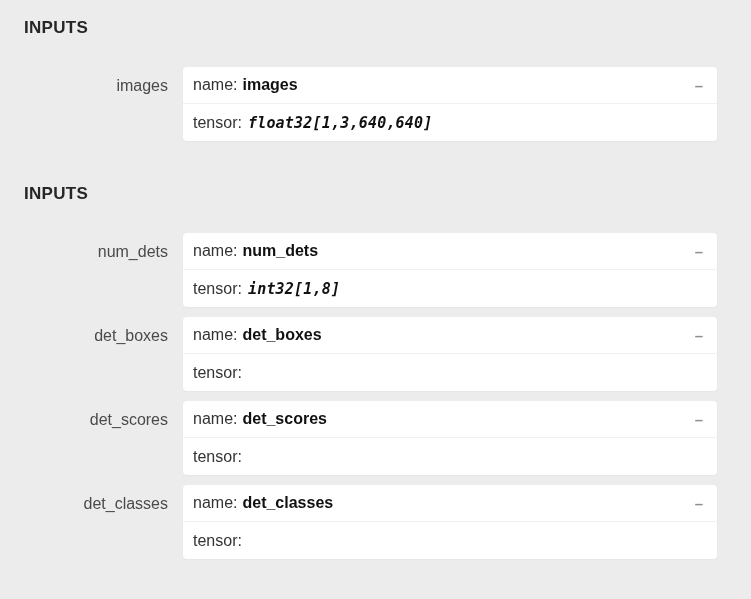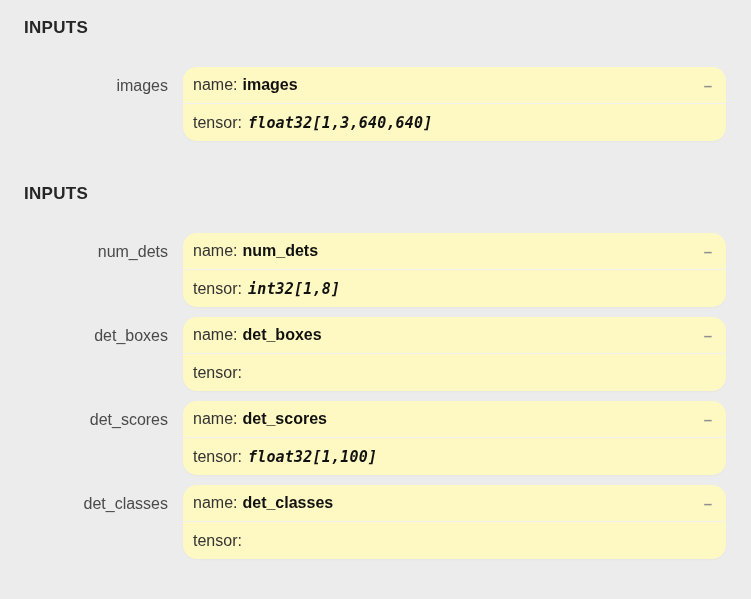--- a/index.html
+++ b/index.html
@@ -31,23 +31,23 @@
     font-size: 16px;
     color: #4a4a4a;
     line-height: 37px;
     height: 37px;
     flex: 0 0 183px;
     white-space: nowrap;
   }
 
   .card {
     flex: 1;
-    margin-right: 25px;
-    background: #fef9c3;
-    border-radius: 14px;
+    margin-right: 34px;
+    background: #ffffff;
+    border-radius: 4px;
     overflow: hidden;
     box-shadow: 0 1px 2px rgba(0,0,0,0.03);
   }
   .row {
     height: 37px;
     display: flex;
     align-items: center;
     padding: 0 12px 0 10px;
     font-size: 16px;
     color: #333333;
@@ -145,21 +145,20 @@
     <div class="item">
       <div class="item-label">det_scores</div>
       <div class="card">
         <div class="row name-row">
           <span>name:</span>
           <span class="value-strong">det_scores</span>
           <button class="collapse-btn">–</button>
         </div>
         <div class="row">
           <span>tensor:</span>
-          <span class="mono">float32[1,100]</span>
         </div>
       </div>
     </div>
 
     <div class="item">
       <div class="item-label">det_classes</div>
       <div class="card">
         <div class="row name-row">
           <span>name:</span>
           <span class="value-strong">det_classes</span>

